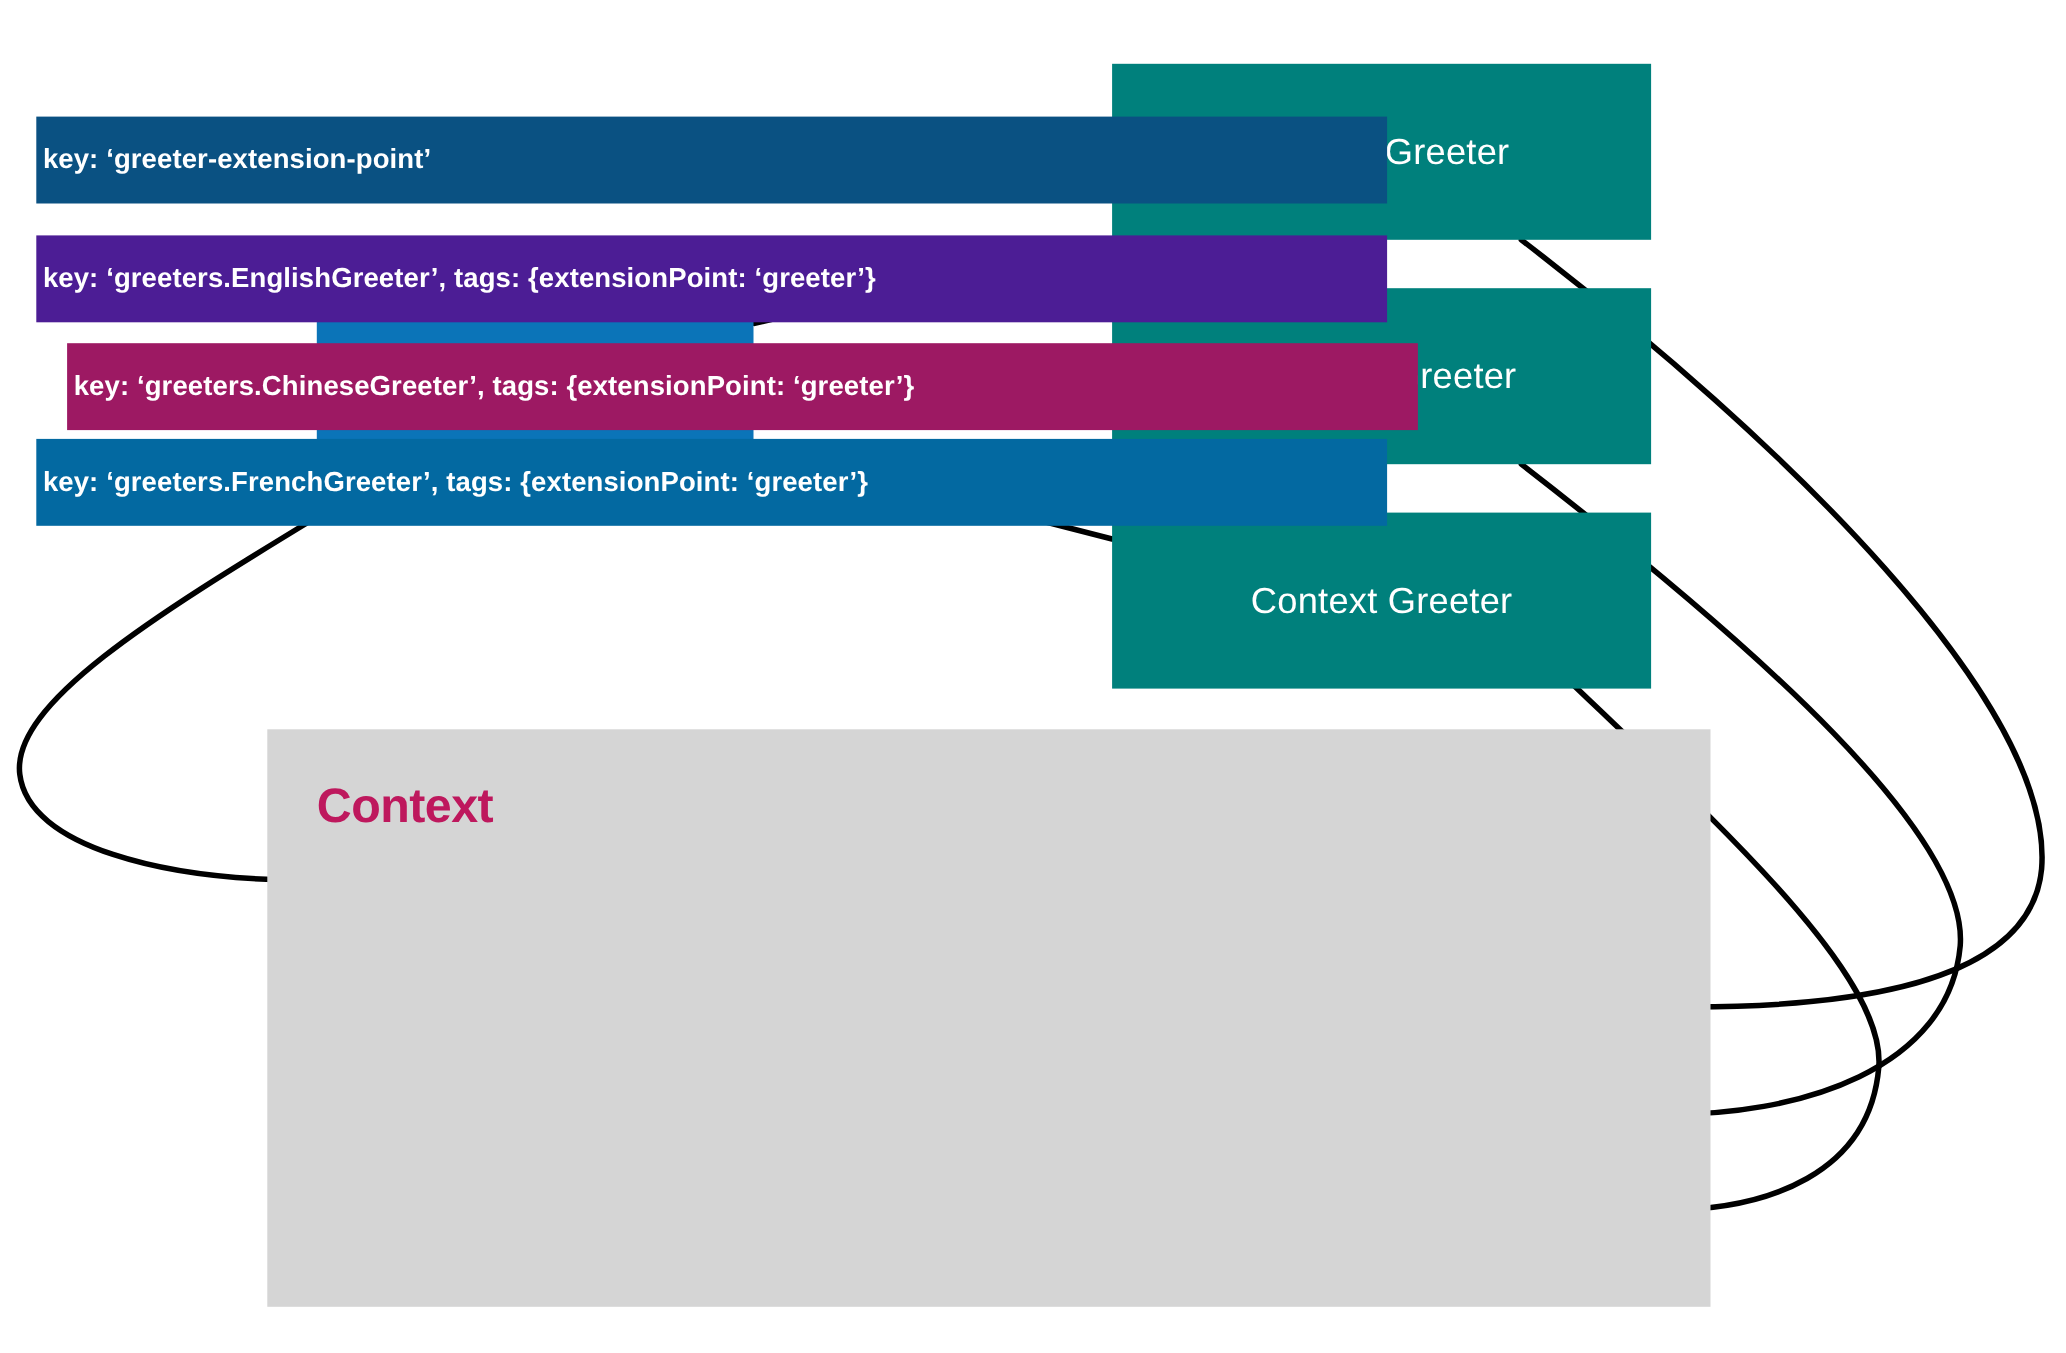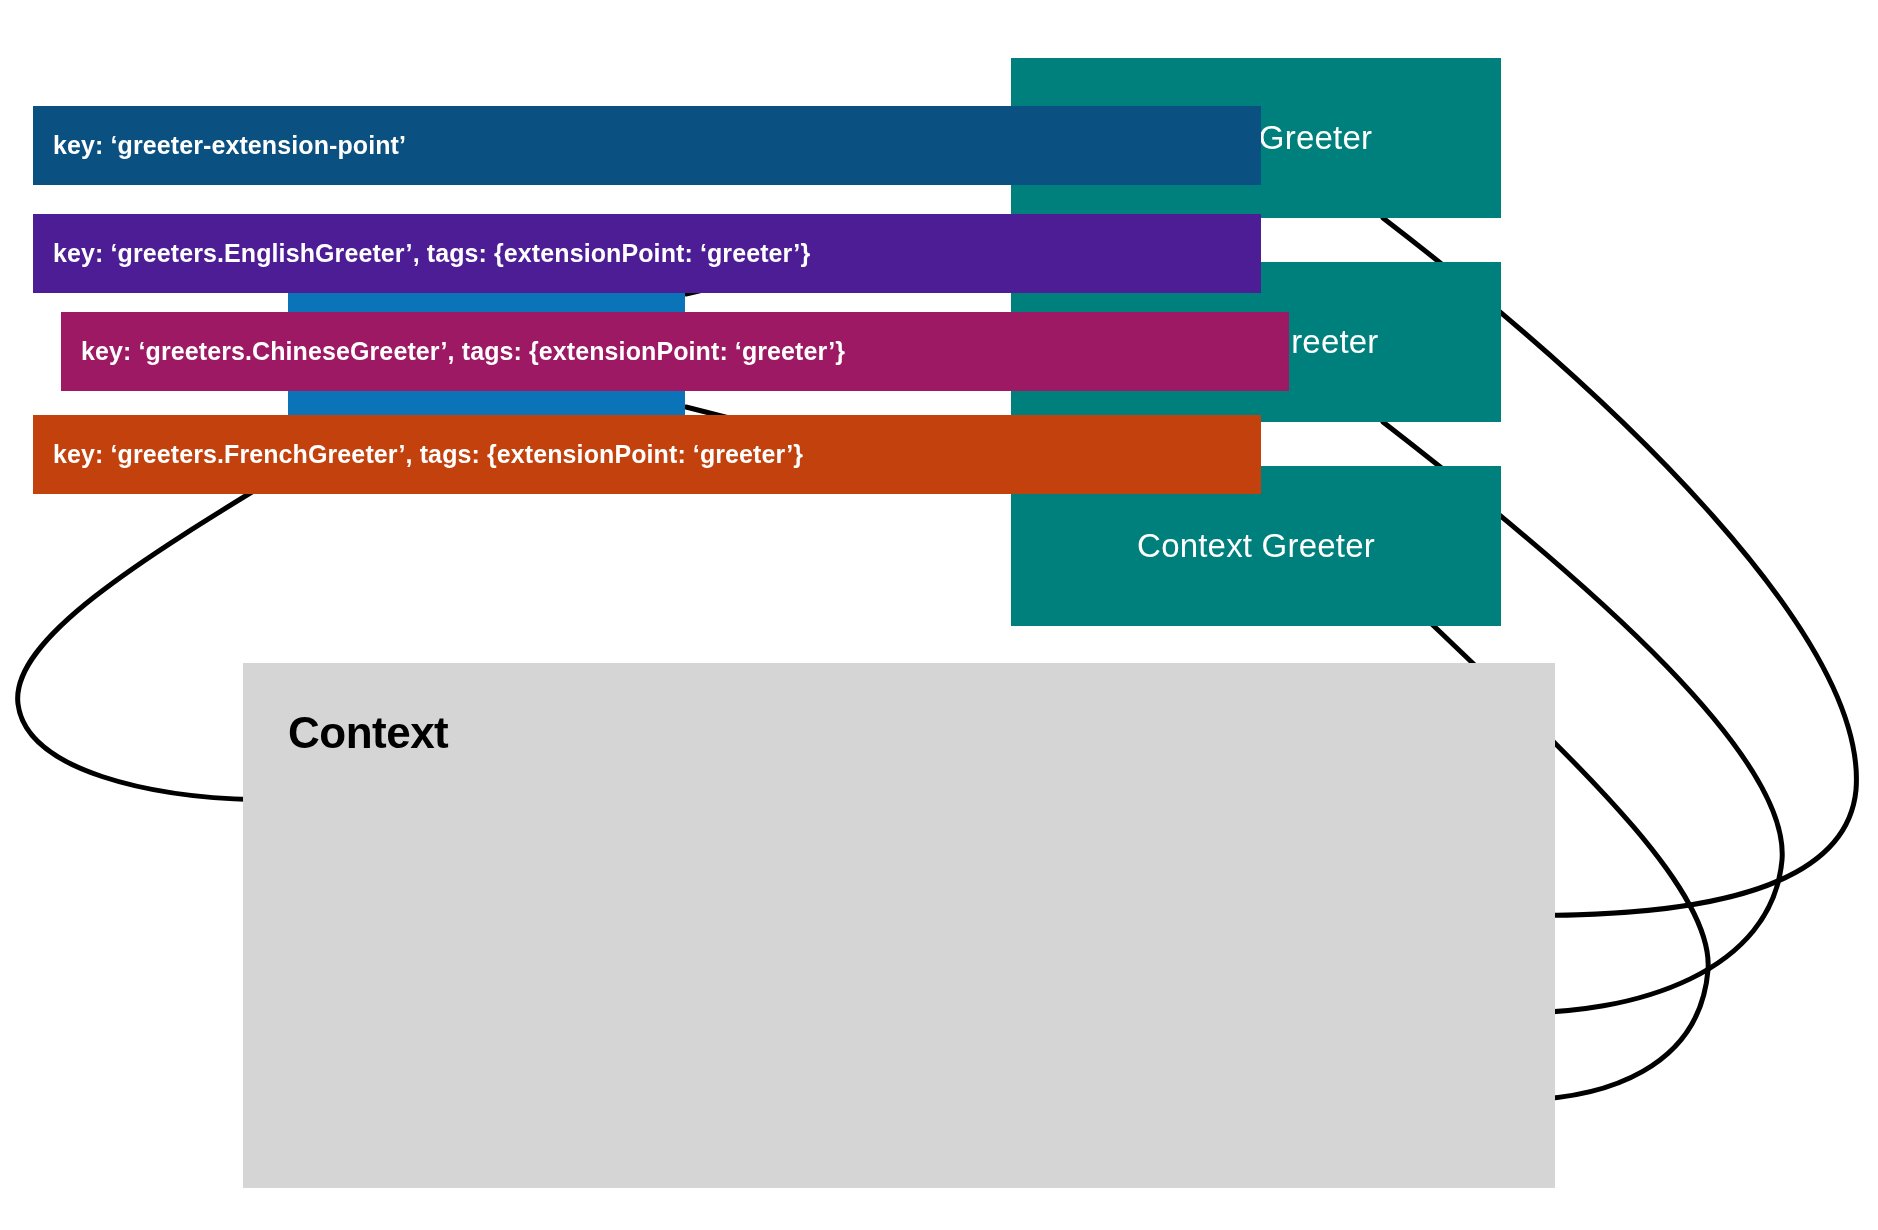--- a/index.html
+++ b/index.html
@@ -71,45 +71,45 @@
     height: 525px;
     background: #d5d5d5;
     z-index: 2;
   }
   #context-title {
     position: absolute;
     left: 45px;
     top: 45px;
     font-size: 44px;
     font-weight: bold;
-    color: #000000;
+    color: #be185d;
     letter-spacing: -0.5px;
   }
   .ctx-bar {
     position: absolute;
     left: 33px;
     width: 1228px;
     height: 79px;
     display: flex;
     align-items: center;
     box-sizing: border-box;
-    padding-left: 20px;
+    padding-left: 6px;
     color: #ffffff;
     z-index: 4;
   }
   .ctx-bar-label {
     font-size: 25px;
     font-weight: bold;
     white-space: nowrap;
     letter-spacing: 0.1px;
   }
   #ctx-bar-0 { top: 106px; background: #0a5182; }
   #ctx-bar-1 { top: 214px; background: #4c1d95; }
   #ctx-bar-2 { top: 312px; background: #9d1963; margin-left: 28px; }
-  #ctx-bar-3 { top: 399px; background: #c2410c; margin-top: 16px; }
+  #ctx-bar-3 { top: 399px; background: #0369a1; }
 </style>
 </head>
 <body>
 
 <div id="canvas">
 
   <svg id="edges" viewBox="0 0 1878 1230" xmlns="http://www.w3.org/2000/svg">
     <g fill="none" stroke="#000000" stroke-width="5" stroke-linecap="round">
 
       <path d="M 686 294 L 1011 218"></path>

